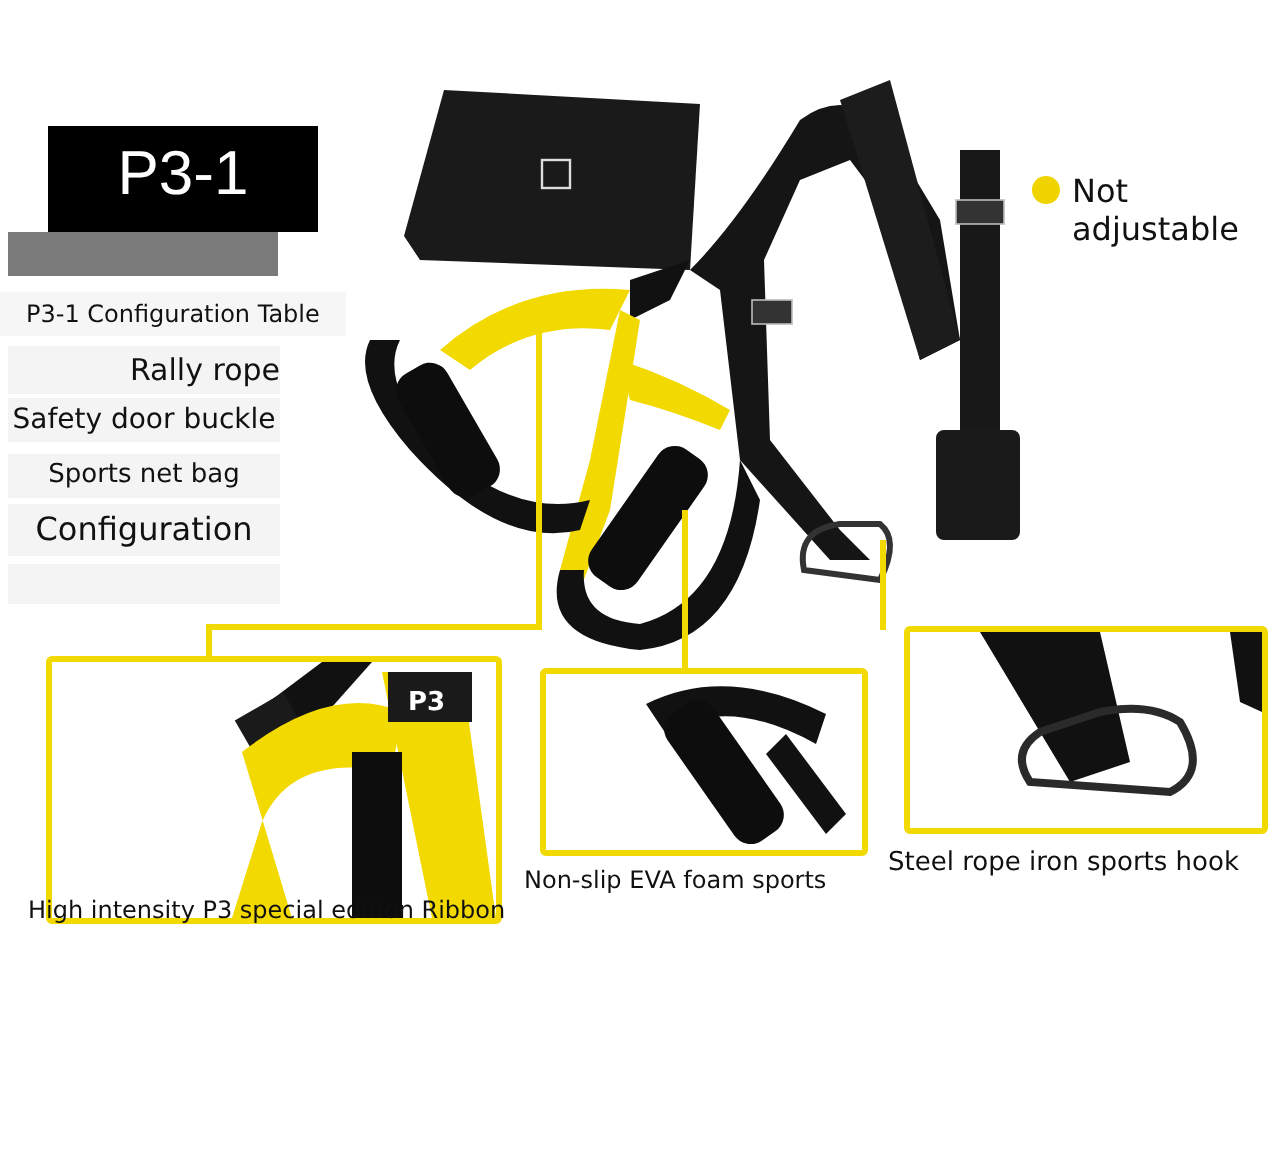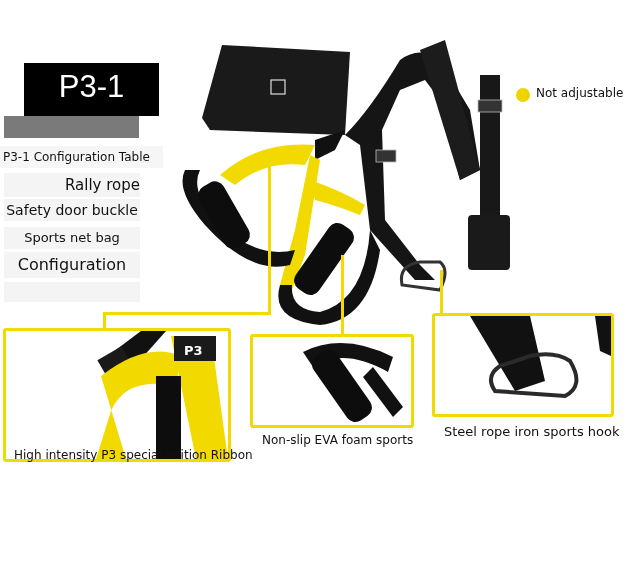--- a/index.html
+++ b/index.html
@@ -7,31 +7,31 @@
          font-family:"DejaVu Sans", sans-serif; color:#111; }
   .abs { position:absolute; }
 
   
   .title-box { left:4px; top:63px; width:135px; height:53px; background:#000;margin-left:20px; }
   .title-box .t { position:absolute; left:0; right:0; top:6px; text-align:center;
                   color:#fff; font-size:31px; font-family:"Liberation Sans", sans-serif; }
   .title-grey { left:4px; top:116px; width:135px; height:22px; background:#7a7a7a; }
   .row { left:4px; width:136px; background:#f4f4f4; text-align:center;
          font-family:"DejaVu Sans", sans-serif; color:#111; white-space:nowrap; }
-  .cfg-head { left:0px; top:146px; width:160px; height:22px; font-size:12px; line-height:22px; background:#f6f6f6; text-align:left; padding-left:3px; }
+  .cfg-head { left:0px; top:146px; width:160px; height:22px; font-size:12px; line-height:22px; background:#f6f6f6; text-align:left; padding-left:13px; }
 
   
   .dot { left:516px; top:88px; width:14px; height:14px; border-radius:50%; background:#f0d400; }
-  .legend-text { left:536px; top:86px; font-size:12px; }
+  .legend-text { left:536px; top:86px; font-size:16px; }
 
   
   .yl { background:#f2d900; }
 
   
-  .box { border:3px solid #f2d900; border-radius:3px; background:#fff; overflow:hidden; }
+  .box { border:3px solid #f2d900; border-radius:3px; background:#fff; overflow:hidden;margin-left:20px; }
   .cap { font-size:12px; white-space:nowrap; }
 </style>
 </head>
 <body>
 
 <div class="abs title-box">
   <div class="t">P3-1</div>
 </div>
 <div class="abs title-grey"></div>
 

